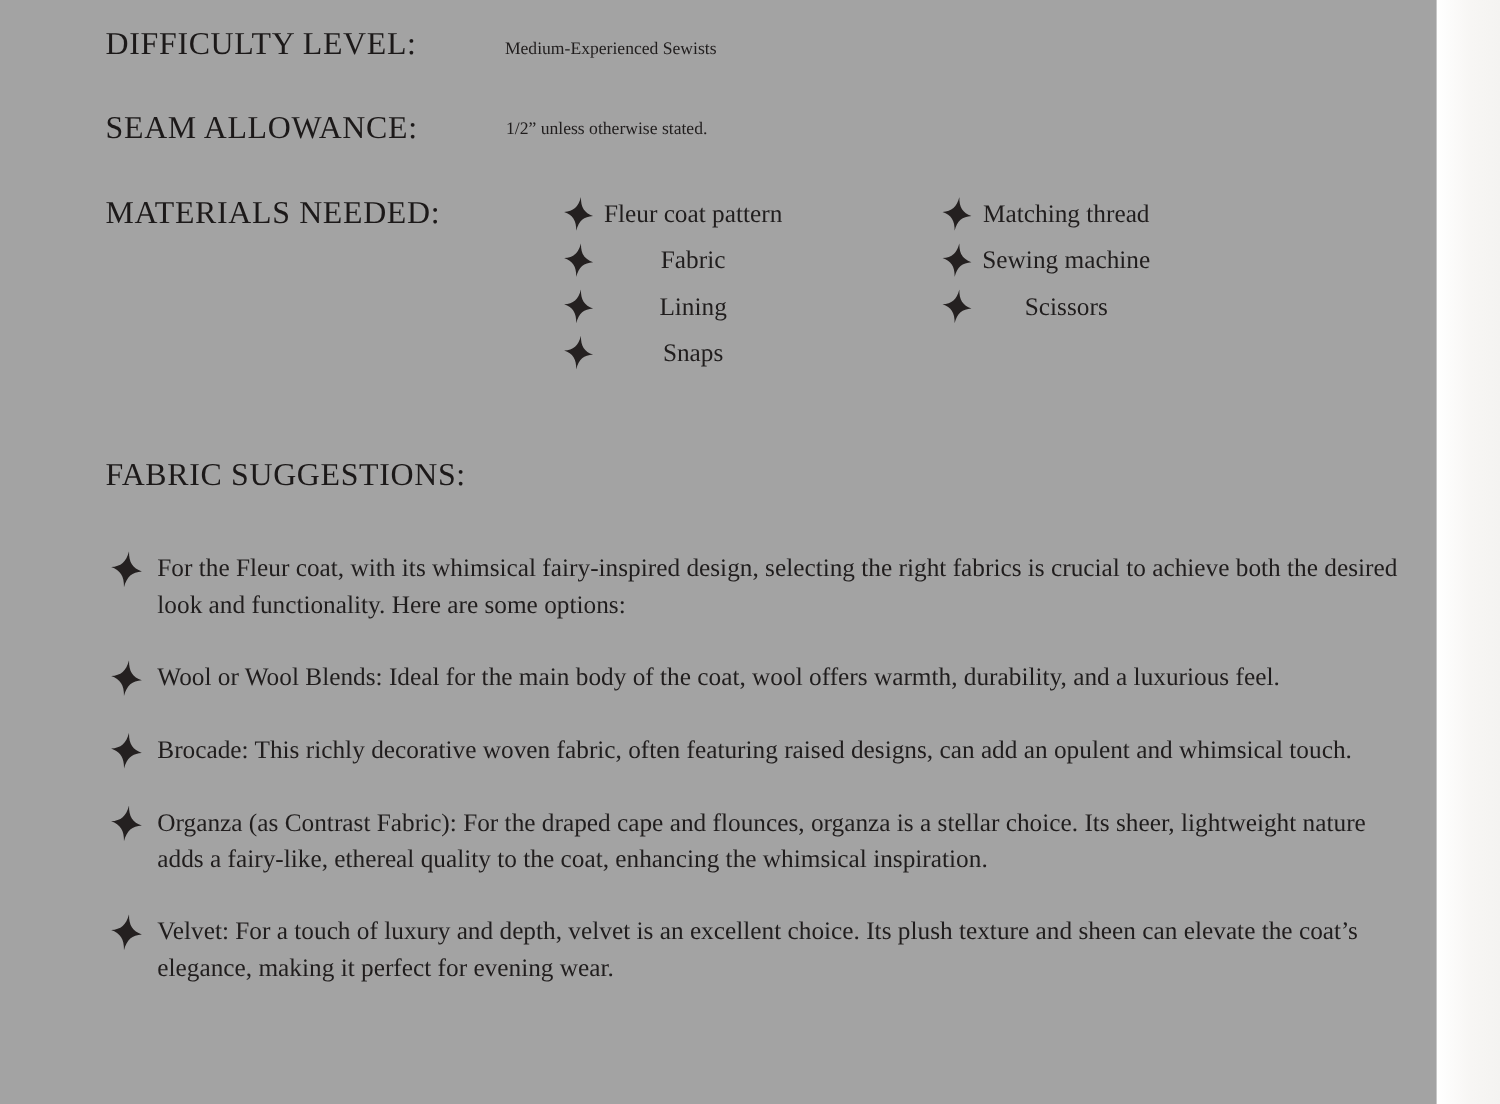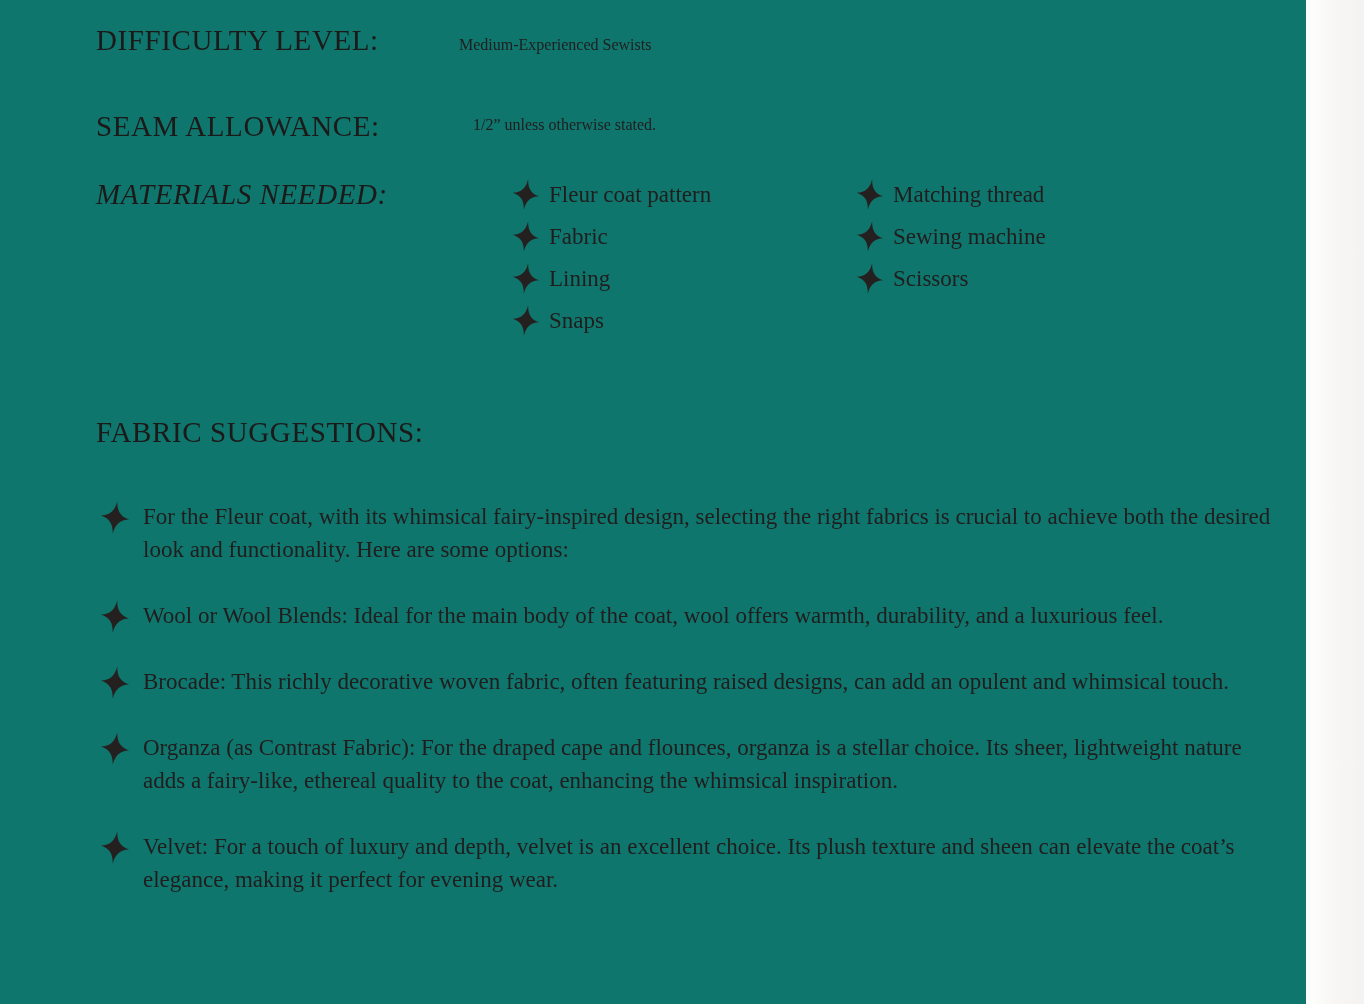--- a/index.html
+++ b/index.html
@@ -7,21 +7,21 @@
   body {
     background: #ffffff;
     font-family: "Liberation Serif", serif;
     color: #201d1d;
     overflow: hidden;
   }
   .page {
     position: relative;
     width: 1364px;
     height: 1004px;
-    background: #0f766e;
+    background: #a3a3a3;
   }
   
   .edge-strip {
     position: absolute;
     top: 0; right: 0;
     width: 58px; height: 100%;
     background: linear-gradient(to right, #ffffff 0%, #f7f6f4 55%, #f4f3f1 100%);
     pointer-events: none;
   }
 
@@ -33,37 +33,38 @@
     white-space: nowrap;
   }
   .value {
     font-size: 16px;
     line-height: 33px;
     white-space: nowrap;
   }
 
   .row-difficulty { position: absolute; left: 96px; top: 22px; display: flex; align-items: baseline; }
   .row-difficulty .value { margin-left: 14px; }
-  .row-seam { position: absolute; left: 96px; top: 108px; display: flex; align-items: flex-start; }
-  .row-seam .value { margin-left: 25px; }
+  .row-seam { position: absolute; left: 96px; top: 98px; display: flex; align-items: flex-end; }
+  .row-seam .value { margin-left: 12px; }
   .row-difficulty .heading { width: 349px; }
   .row-seam .heading { width: 352px; }
 
-  .materials-heading { position: absolute; left: 96px; top: 176px; font-style: italic; }
+  .materials-heading { position: absolute; left: 96px; top: 176px; }
   ul { list-style: none; }
   .materials-col { position: absolute; top: 178px; }
   .materials-col-1 { left: 512px; }
   .materials-col-2 { left: 856px; }
   .materials-col li {
     position: relative;
     padding-left: 37px;
     font-size: 23px;
     line-height: 33px;
     margin-bottom: 9px;
     white-space: nowrap;
+    text-align: center;
   }
 
   .fabric-heading { position: absolute; left: 96px; top: 414px; }
   .fabric-list { position: absolute; left: 100px; top: 472px; width: 1180px; margin-top: 28px; }
   .fabric-list li {
     position: relative;
     padding-left: 43px;
     font-size: 23px;
     line-height: 33px;
     margin-bottom: 33px;

